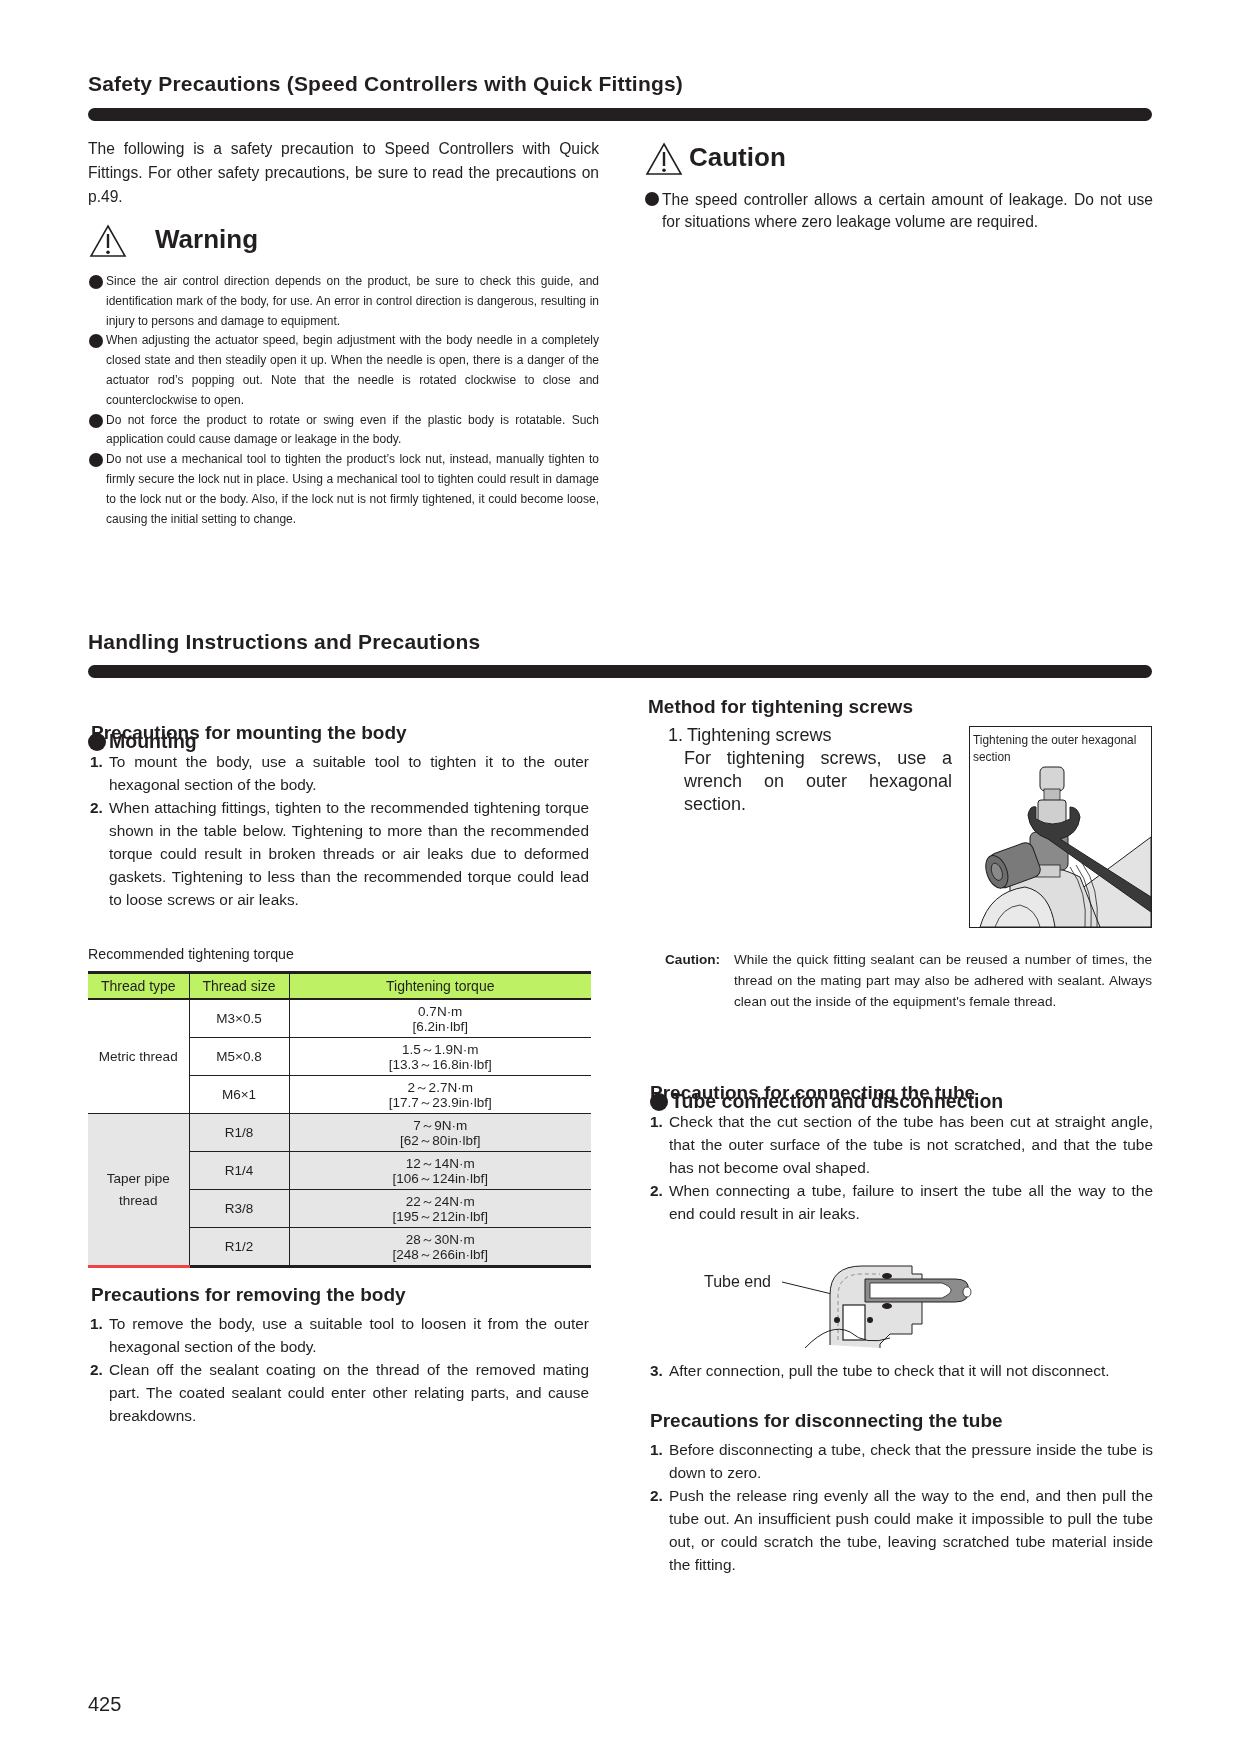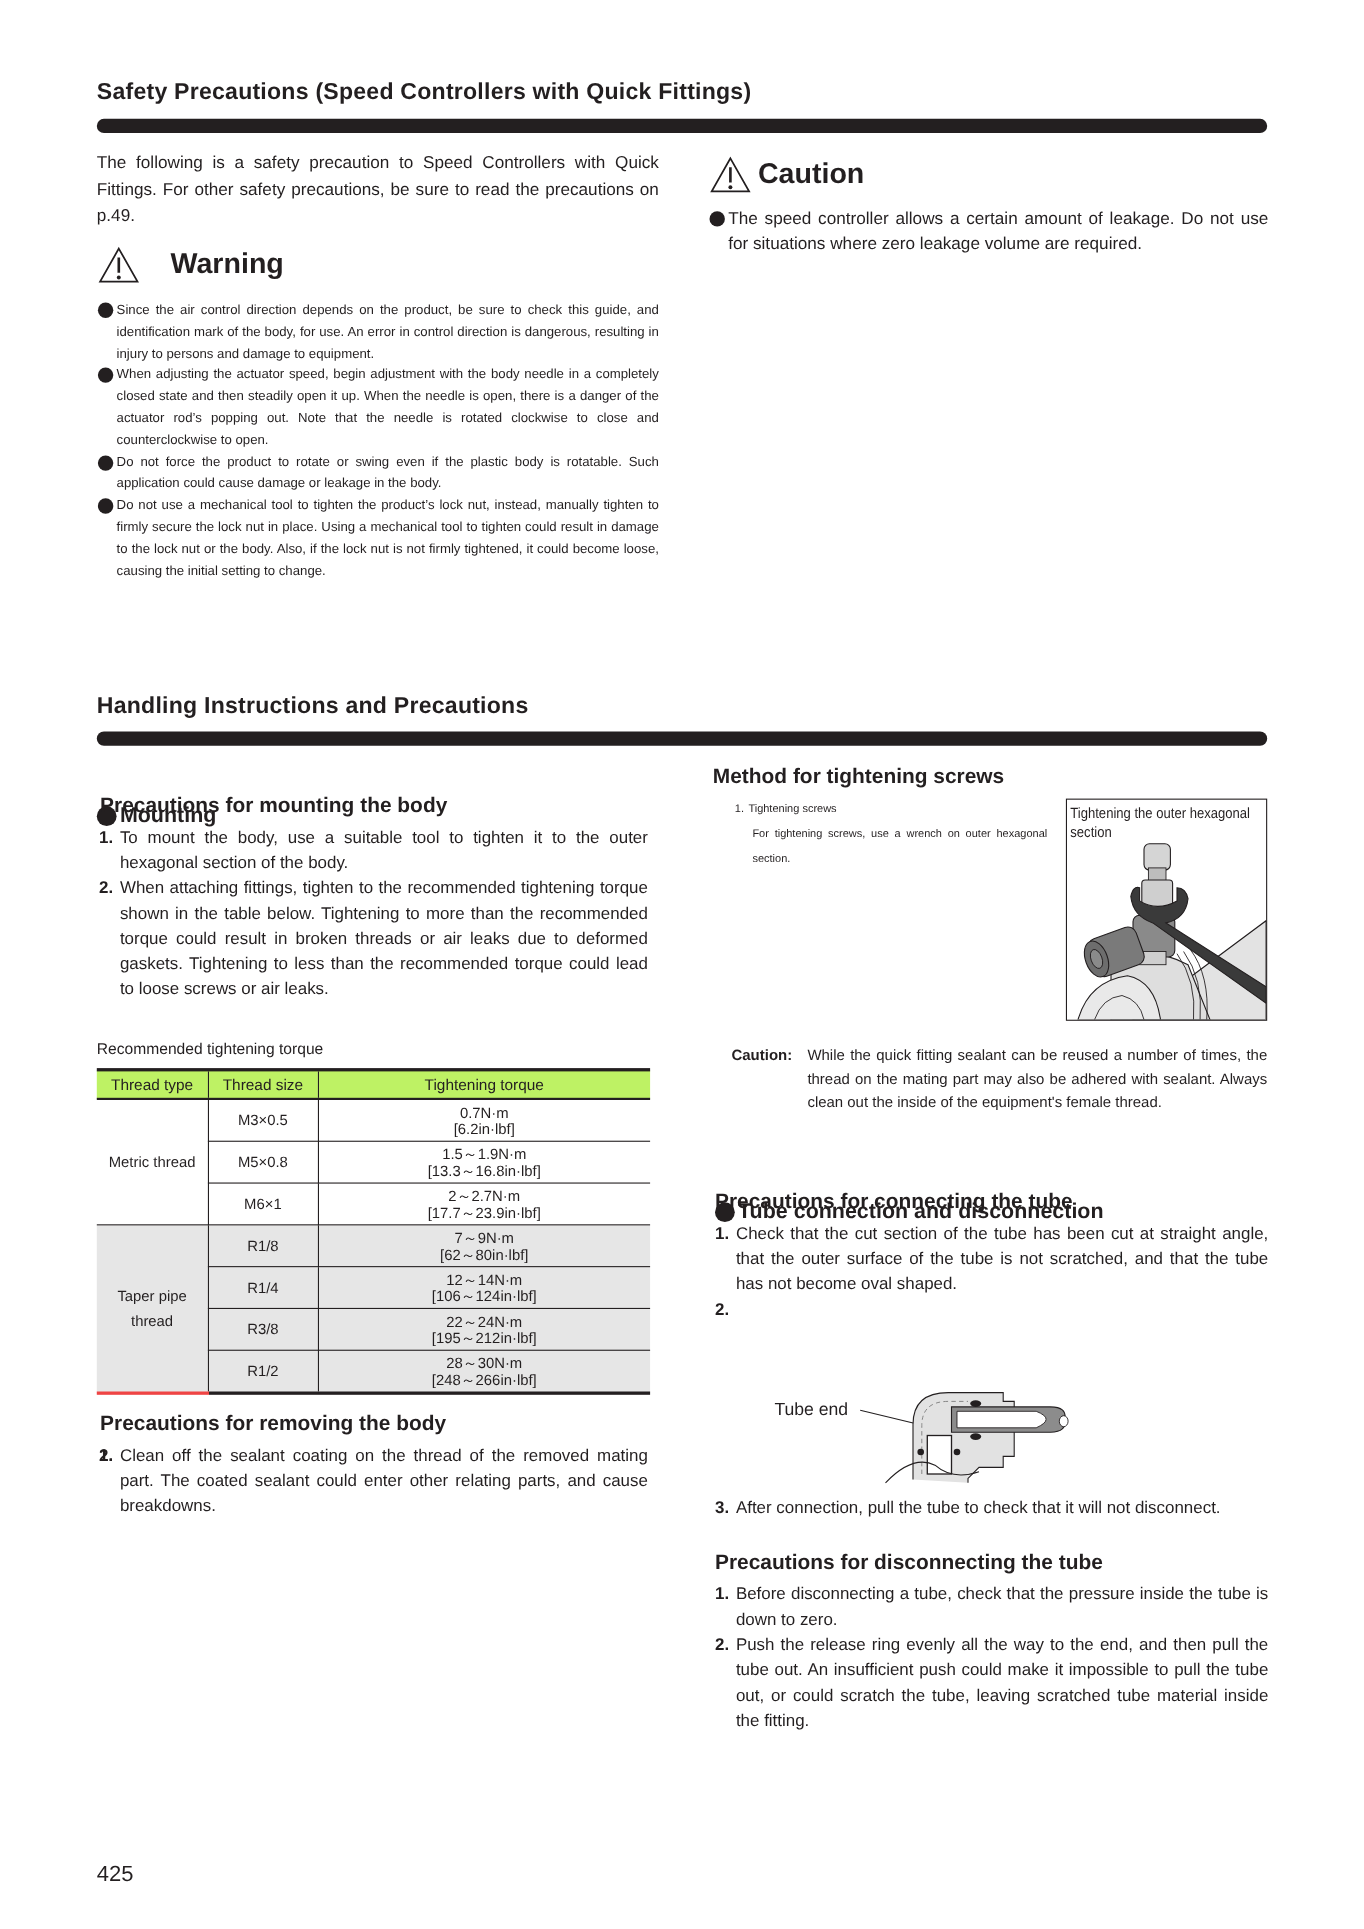--- a/index.html
+++ b/index.html
@@ -146,26 +146,26 @@
     <td>
           <div>28～30N·m</div>
           <div>[248～266in·lbf]</div>
         </td>
   </tr>
 </tbody>
   </table>
 
 <div class="abs h3" style="left:91px; top:1284px;">Precautions for removing the body</div>
 <ol class="abs num" style="left:90px; top:1312px; width:499px;">
-  <li><span class="n">1.</span></li>
+  <li><span class="n">1.</span><span>To remove the body, use a suitable tool to loosen it from the outer hexagonal section of the body.</span></li>
   <li><span class="n">2.</span><span>Clean off the sealant coating on the thread of the removed mating part. The coated sealant could enter other relating parts, and cause breakdowns.</span></li>
 </ol>
 
 <div class="abs h3" style="left:648px; top:696px;">Method for tightening screws</div>
-<div class="abs" style="left:668px; top:724px; font-size:10px; line-height:23px;">
+<div class="abs" style="left:668px; top:724px; font-size:18px; line-height:23px;">
   <div><span style="margin-right:4px;">1.</span><span>Tightening screws</span></div>
   <div style="padding-left:16px; width:268px; text-align:justify;">For tightening screws, use a wrench on outer hexagonal section.</div>
 </div>
 
 <div class="abs figbox" style="left:969px; top:726px; width:181px; height:200px;">
   <div class="abs figcap" style="left:3px; top:4px;">Tightening the outer hexagonal section</div>
   <svg class="abs" style="left:0; top:0;" width="181" height="200" viewBox="0 0 181 200">
 
     <polygon points="60,200 181,110 181,200" fill="#e3e3e3" stroke="#231f20" stroke-width="1"></polygon>
     <path d="M40,145 Q70,130 110,150 L130,200 L40,200 Z" fill="#dedede" stroke="#231f20" stroke-width="1"></path>
@@ -198,21 +198,21 @@
   <div style="padding-left:69px; text-align:justify;">While the quick fitting sealant can be reused a number of times, the thread on the mating part may also be adhered with sealant. Always clean out the inside of the equipment's female thread.</div>
 </div>
 
 <div class="abs h2 dot-heading" style="left:650px; top:1054px;">
   <span class="bigdot"></span>
   <span>Tube connection and disconnection</span>
 </div>
 <div class="abs h3" style="left:650px; top:1082px;">Precautions for connecting the tube</div>
 <ol class="abs num" style="left:650px; top:1110px; width:503px;">
   <li><span class="n">1.</span><span>Check that the cut section of the tube has been cut at straight angle, that the outer surface of the tube is not scratched, and that the tube has not become oval shaped.</span></li>
-  <li><span class="n">2.</span></li>
+  <li><span class="n">2.</span><span>When connecting a tube, failure to insert the tube all the way to the end could result in air leaks.</span></li>
 </ol>
 
 <div class="abs" style="left:704px; top:1273px; font-size:16px;text-align:center;">Tube end</div>
 <svg class="abs" style="left:690px; top:1250px;" width="300" height="110" viewBox="0 0 300 110">
   <line x1="92" y1="32" x2="175" y2="52" stroke="#231f20" stroke-width="1"></line>
 
   <path d="M140,95 L140,45 Q140,16 172,16 L222,16 L222,24 L232,24 L232,74 L222,74 L222,84 L200,84 L190,94 L190,98" fill="#e2e2e2" stroke="#231f20" stroke-width="1"></path>
   <path d="M148,90 L148,46 Q148,24 172,24 L190,24" fill="none" stroke="#7a7a7a" stroke-width="0.8" stroke-dasharray="4,3"></path>
 
   <rect x="153" y="55" width="22" height="35" fill="#ffffff" stroke="#231f20" stroke-width="1.2"></rect>

